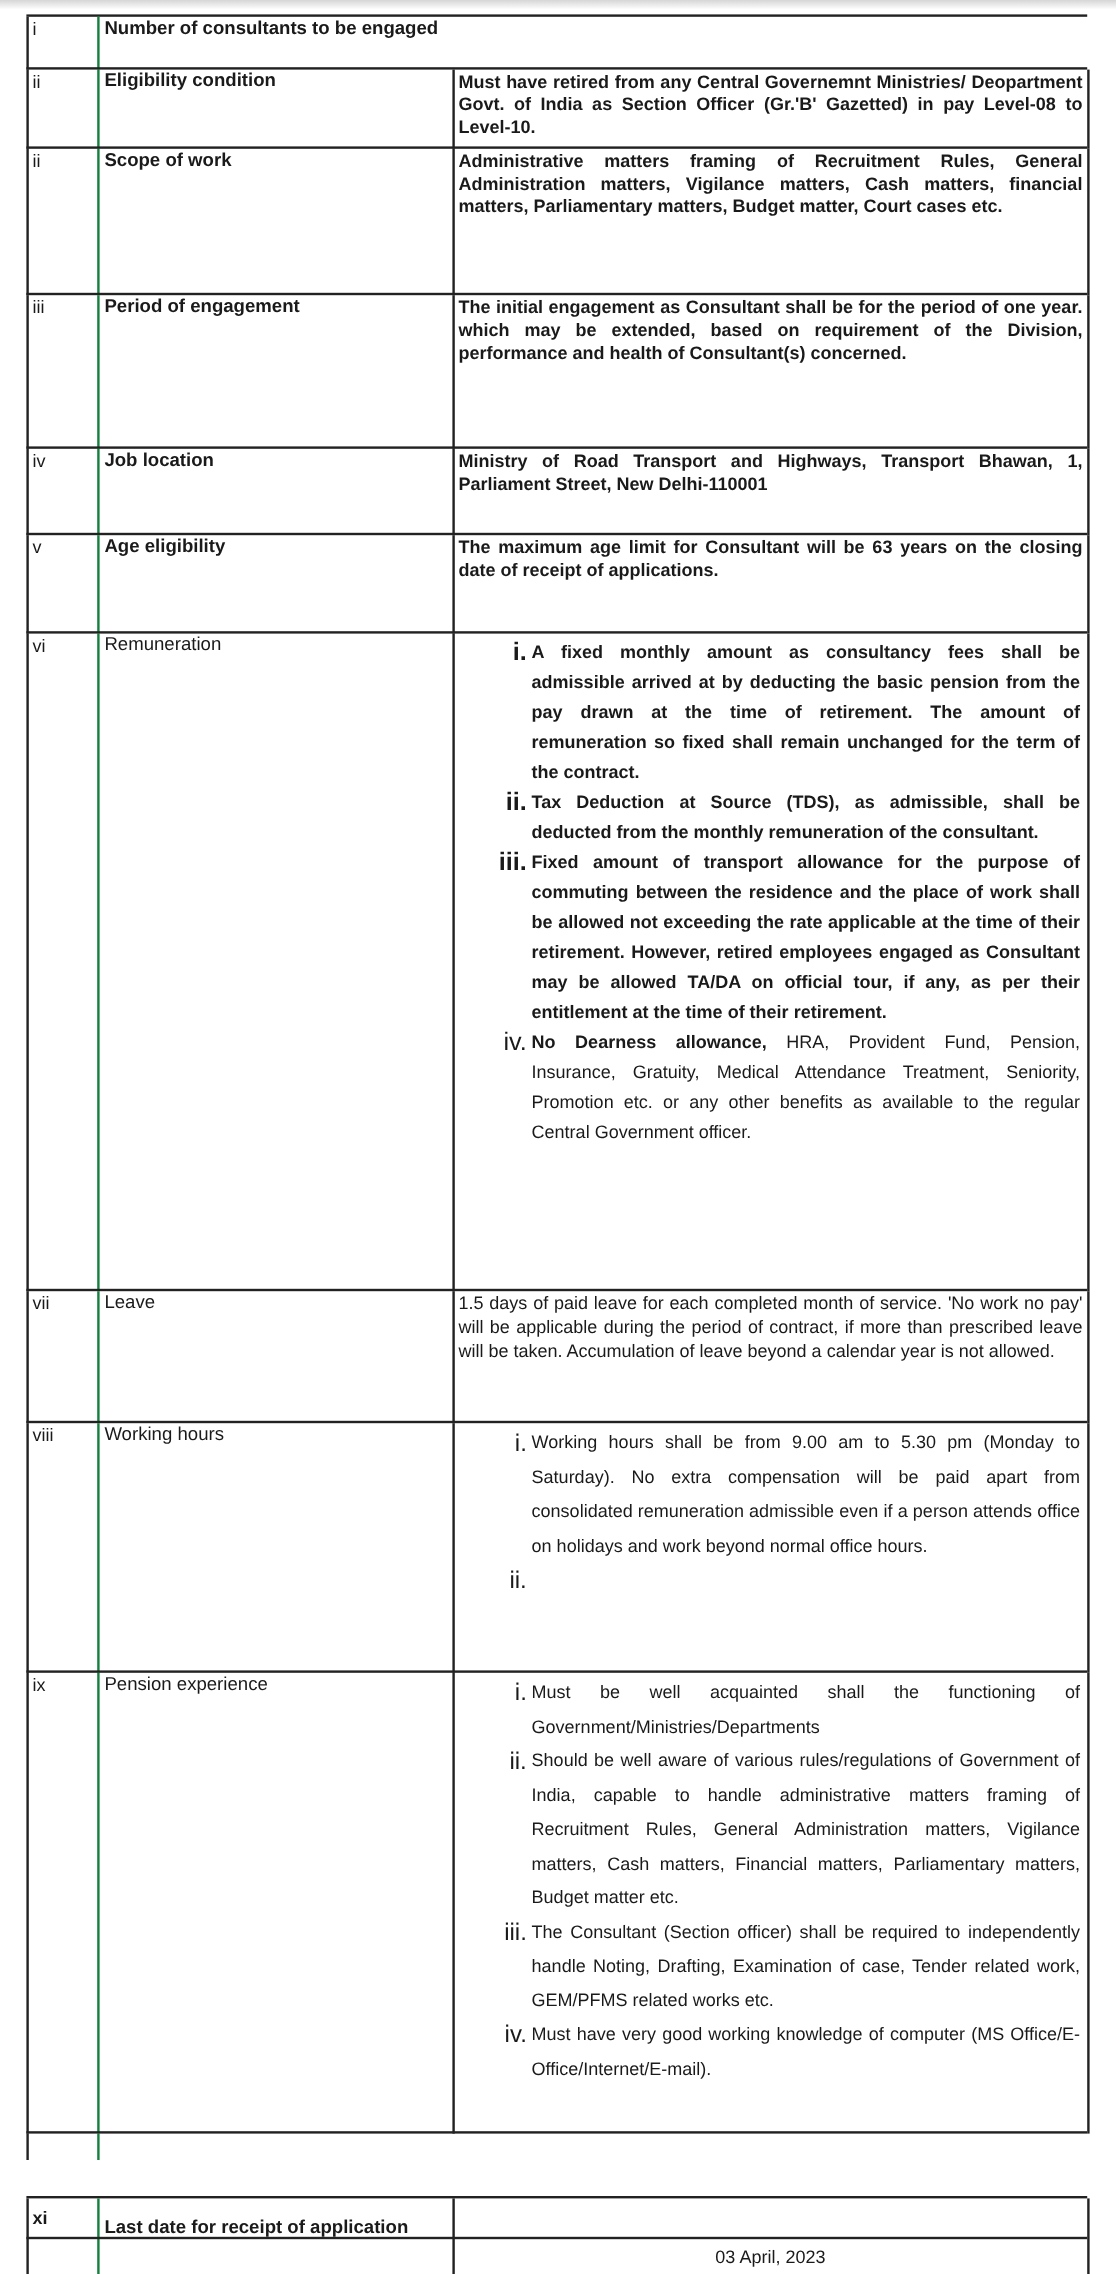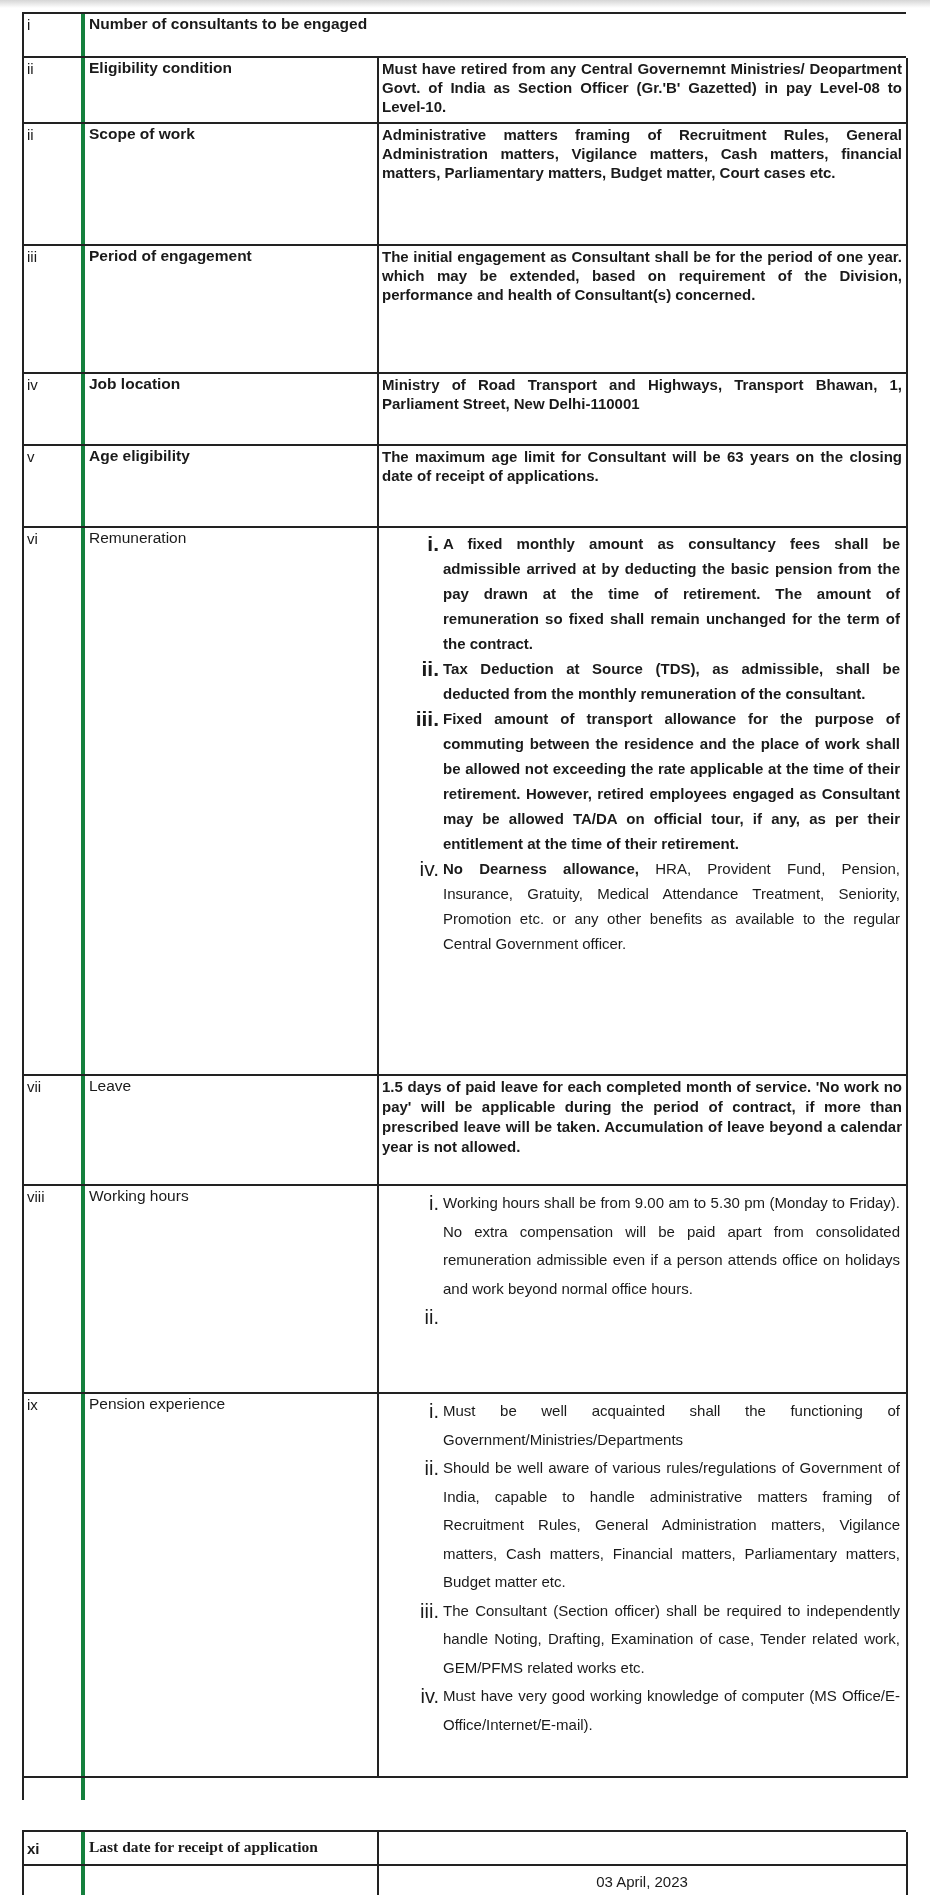--- a/index.html
+++ b/index.html
@@ -6,28 +6,28 @@
   body {
     width: 930px; height: 1895px; background: #ffffff;
     position: relative; overflow: hidden;
     font-family: "Liberation Sans", sans-serif; color: #1a1a1a;
   }
   .topshade { position: absolute; left: 0; top: 0; width: 930px; height: 8px;
     background: linear-gradient(#d6d6d6, #ffffff); }
   .row { position: absolute; left: 22px; width: 884px; border-top: 2px solid #222; }
   .cell { position: absolute; top: 0; bottom: 0; }
   .c1 { left: 0; width: 59px; border-left: 2px solid #222; }
-  .c2 { left: 59px; width: 296px; border-left: 4px solid #15803d; }
+  .c2 { left: 59px; width: 296px; border-left: 2px solid #15803d; }
   .c3 { left: 355px; width: 527px; border-left: 2px solid #222; border-right: 2px solid #222; }
   .num { position: absolute; left: 3px; top: 2px; font-size: 15px; font-family: "Liberation Sans Narrow", "Liberation Sans", sans-serif; }
   .lbl { position: absolute; left: 4px; right: 4px; top: 1px; font-size: 15.5px; line-height: 18px; text-align: justify; }
   .lbl.bold { font-weight: bold; }
   .txt { position: absolute; left: 3px; right: 4px; top: 1px; font-size: 15px; line-height: 19px; text-align: justify; font-weight: bold; }
   .txt.center { text-align: center; font-weight: normal; }
-  .txt.normal { font-weight: bold; }
+  .txt.normal { font-weight: normal; }
   .list { position: absolute; left: 22px; right: 6px; top: 3px; margin: 0; padding: 0; list-style: none; }
   .list li { position: relative; padding-left: 42px; text-align: justify; }
   .list li .mk { position: absolute; left: 0; top: 0; width: 38px; text-align: right; }
   .list.rem li { font-size: 15px; line-height: 25px; font-weight: bold; }
   .list.rem li .mk { font-size: 21px; }
   .list.rem li.light { font-weight: normal; }
   .list.rem li.light b { font-weight: bold; }
   .list.work li { font-size: 15px; line-height: 28.5px; }
   .list.work li .mk { font-size: 20px; }
   .bottom { position: absolute; left: 22px; width: 884px; border-top: 2px solid #222; }
@@ -138,21 +138,21 @@
 
 <div class="row" style="top:1184px;height:208px;">
   <div class="cell c1">
       <span class="num">viii</span>
     </div>
   <div class="cell c2">
       <div class="lbl">Working hours</div>
     </div>
   <div class="cell c3">
     <ul class="list work">
-      <li><span class="mk">i.</span><span>Working hours shall be from 9.00 am to 5.30 pm (Monday to Friday). No extra compensation will be paid apart from consolidated remuneration admissible even if a person attends office on holidays and work beyond normal office hours.</span></li>
+      <li><span class="mk">i.</span><span>Working hours shall be from 9.00 am to 5.30 pm (Monday to Saturday). No extra compensation will be paid apart from consolidated remuneration admissible even if a person attends office on holidays and work beyond normal office hours.</span></li>
       <li><span class="mk">ii.</span></li>
     </ul>
   </div>
 </div>
 
 <div class="row" style="top:1392px;height:384px;">
   <div class="cell c1">
       <span class="num">ix</span>
     </div>
   <div class="cell c2">
@@ -171,19 +171,19 @@
 <div class="row" style="top:1776px;height:22px;">
   <div class="cell c1"></div>
   <div class="cell c2"></div>
 </div>
 
 <div class="row" style="top:1798px;height:66px;margin-top:32px;">
   <div class="cell c1">
       <span class="num" style="font-weight:bold;top:8px;">xi</span>
     </div>
   <div class="cell c2">
-      <div class="lbl bold" style="top:6px;text-align-last:left;font-family:Liberation Serif, serif;">Last date for receipt of application</div>
+      <div class="lbl bold" style="top:16px;text-align-last:left;">Last date for receipt of application</div>
     </div>
   <div class="cell c3">
       <div class="txt center" style="top:40px;">03 April, 2023</div>
     </div>
 </div>
 <div class="bottom" style="top:1864px;"></div>
 
 </body></html>

